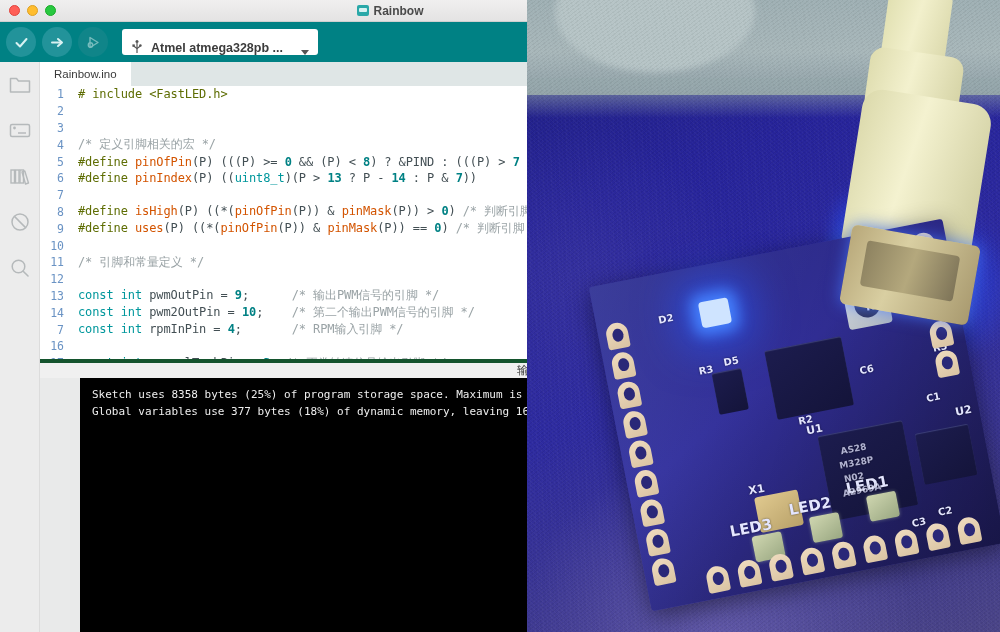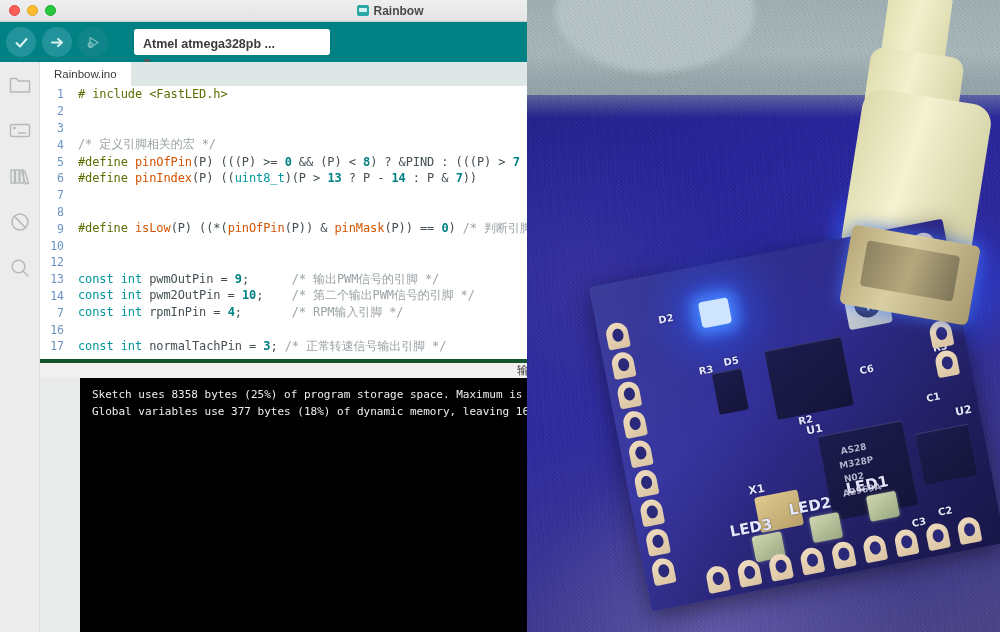--- a/index.html
+++ b/index.html
@@ -23,22 +23,22 @@
                padding-left:240px; }
   .win-ico { width:12px; height:11px; border-radius:2px; background:#2aa8a8; display:inline-block;
              position:relative; }
   .win-ico:after{content:"";position:absolute;left:2px;top:3px;width:8px;height:4px;border-radius:1px;background:#d8f2f2;}
 
   .toolbar { height:40px; background:#008184; display:flex; align-items:center; padding-left:6px; gap:6px; }
   .tbtn { width:30px; height:30px; border-radius:50%; background:#22939a; display:flex;
           align-items:center; justify-content:center; position:relative; }
   .tbtn svg { display:block; }
   .tbtn.dim { background:#1b888d; opacity:.62; }
-  .boardsel { margin-left:20px; height:26px; background:#fff; border-radius:3px; display:flex;
-              align-items:flex-start; gap:8px; padding:0 9px 0 9px; min-width:196px;flex-direction:column; }
+  .boardsel { margin-left:8px; height:26px; background:#fff; border-radius:3px; display:flex;
+              align-items:flex-end; gap:8px; padding:0 9px 0 9px; min-width:196px; }
   .boardsel .lbl { font-size:12.5px; font-weight:bold; color:#3c3c3c; flex:1; white-space:nowrap; }
   .chev { width:0;height:0;border-left:4.5px solid transparent;border-right:4.5px solid transparent;
           border-top:5px solid #555; }
 
   .body { display:flex; height:570px; }
 
   .rail { width:40px; background:#ececec; border-right:1px solid #dcdcdc; padding-top:10px;
           display:flex; flex-direction:column; align-items:center; gap:22px; }
   .rail .ri { width:24px; height:24px; display:flex; align-items:center; justify-content:center; opacity:.42; }
 
@@ -224,23 +224,24 @@
         </div>
 
         <div class="editor" id="editor">
             <div class="erow"><span class="ln">1</span><span class="code"><span class="pre"># include </span><span class="pre">&lt;FastLED.h&gt;</span></span></div>
             <div class="erow"><span class="ln">2</span><span class="code"></span></div>
             <div class="erow"><span class="ln">3</span><span class="code"></span></div>
             <div class="erow"><span class="ln">4</span><span class="code"><span class="cm">/* 定义引脚相关的宏 */</span></span></div>
             <div class="erow"><span class="ln">5</span><span class="code"><span class="pre">#define </span><span class="fn">pinOfPin</span><span class="pl">(P) (((P) &gt;= </span><span class="num">0</span><span class="pl"> &amp;&amp; (P) &lt; </span><span class="num">8</span><span class="pl">) ? &amp;PIND : (((P) &gt; </span><span class="num">7</span><span class="pl"> &amp;</span></span></div>
             <div class="erow"><span class="ln">6</span><span class="code"><span class="pre">#define </span><span class="fn">pinIndex</span><span class="pl">(P) ((</span><span class="ty">uint8_t</span><span class="pl">)(P &gt; </span><span class="num">13</span><span class="pl"> ? P - </span><span class="num">14</span><span class="pl"> : P &amp; </span><span class="num">7</span><span class="pl">))</span></span></div>
             <div class="erow"><span class="ln">7</span></div>
-            <div class="erow"><span class="ln">8</span></div>
-            <div class="erow"><span class="ln">9</span><span class="code"><span class="pre">#define </span><span class="fn">isLow</span><span class="pl">(P) ((*(</span><span class="fn">pinOfPin</span><span class="pl">(P)) &amp; </span><span class="fn">pinMask</span><span class="pl">(P)) == </span><span class="num">0</span><span class="pl">) </span><span class="cm">/* 判断引脚</span></span></div>
+            <div class="erow"><span class="ln">8</span><span class="code"><span class="pre">#define </span><span class="fn">isHigh</span><span class="pl">(P) ((*(</span><span class="fn">pinOfPin</span><span class="pl">(P)) &amp; </span><span class="fn">pinMask</span><span class="pl">(P)) &gt; </span><span class="num">0</span><span class="pl">) </span><span class="cm">/* 判断引脚</span></span></div>
+            <div class="erow"><span class="ln">9</span><span class="code"><span class="pre">#define </span><span class="fn">uses</span><span class="pl">(P) ((*(</span><span class="fn">pinOfPin</span><span class="pl">(P)) &amp; </span><span class="fn">pinMask</span><span class="pl">(P)) == </span><span class="num">0</span><span class="pl">) </span><span class="cm">/* 判断引脚</span></span></div>
             <div class="erow"><span class="ln">10</span><span class="code"></span></div>
+            <div class="erow"><span class="ln">11</span><span class="code"><span class="cm">/* 引脚和常量定义 */</span></span></div>
             <div class="erow"><span class="ln">12</span></div>
             <div class="erow"><span class="ln">13</span><span class="code"><span class="kw">const int </span><span class="pl">pwmOutPin = </span><span class="num">9</span><span class="pl">;      </span><span class="cm">/* 输出PWM信号的引脚 */</span></span></div>
             <div class="erow"><span class="ln">14</span><span class="code"><span class="kw">const int </span><span class="pl">pwm2OutPin = </span><span class="num">10</span><span class="pl">;    </span><span class="cm">/* 第二个输出PWM信号的引脚 */</span></span></div>
             <div class="erow"><span class="ln">7</span><span class="code"><span class="kw">const int </span><span class="pl">rpmInPin = </span><span class="num">4</span><span class="pl">;       </span><span class="cm">/* RPM输入引脚 */</span></span></div>
             <div class="erow"><span class="ln">16</span></div>
             <div class="erow"><span class="ln">17</span><span class="code"><span class="kw">const int </span><span class="pl">normalTachPin = </span><span class="num">3</span><span class="pl">; </span><span class="cm">/* 正常转速信号输出引脚 */</span></span></div>
           </div>
 
         <div class="outwrap">
           <div class="outhdr">

